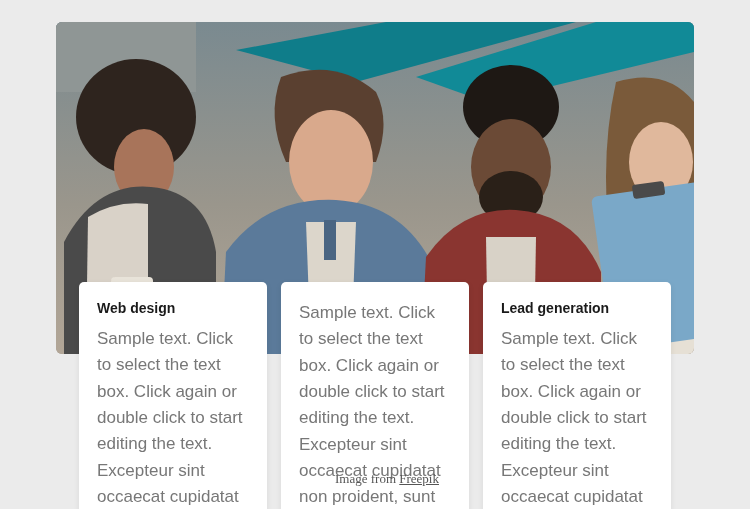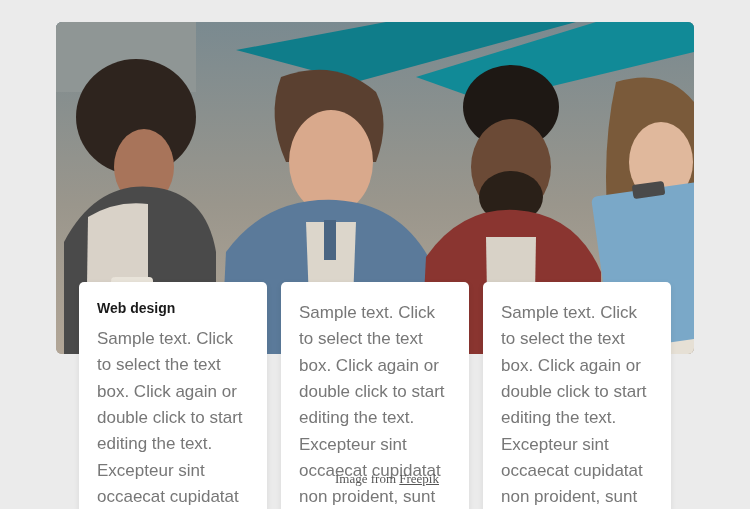--- a/index.html
+++ b/index.html
@@ -127,19 +127,20 @@
 
 <div class="cards">
   <div class="card">
     <h3>Web design</h3>
     <p>Sample text. Click to select the text box. Click again or double click to start editing the text. Excepteur sint occaecat cupidatat non proident, sunt in culpa qui officia deserunt anim id est laborum.</p>
   </div>
   <div class="card">
     <p>Sample text. Click to select the text box. Click again or double click to start editing the text. Excepteur sint occaecat cupidatat non proident, sunt in culpa qui officia deserunt anim id est laborum.</p>
   </div>
   <div class="card">
+    <h3>Lead generation</h3>
     <p>Sample text. Click to select the text box. Click again or double click to start editing the text. Excepteur sint occaecat cupidatat non proident, sunt in culpa qui officia deserunt anim id est laborum.</p>
   </div>
 </div>
 
 <div class="attribution">
   <span>Image from </span><span class="link">Freepik</span>
 </div>
 
 </body></html>

